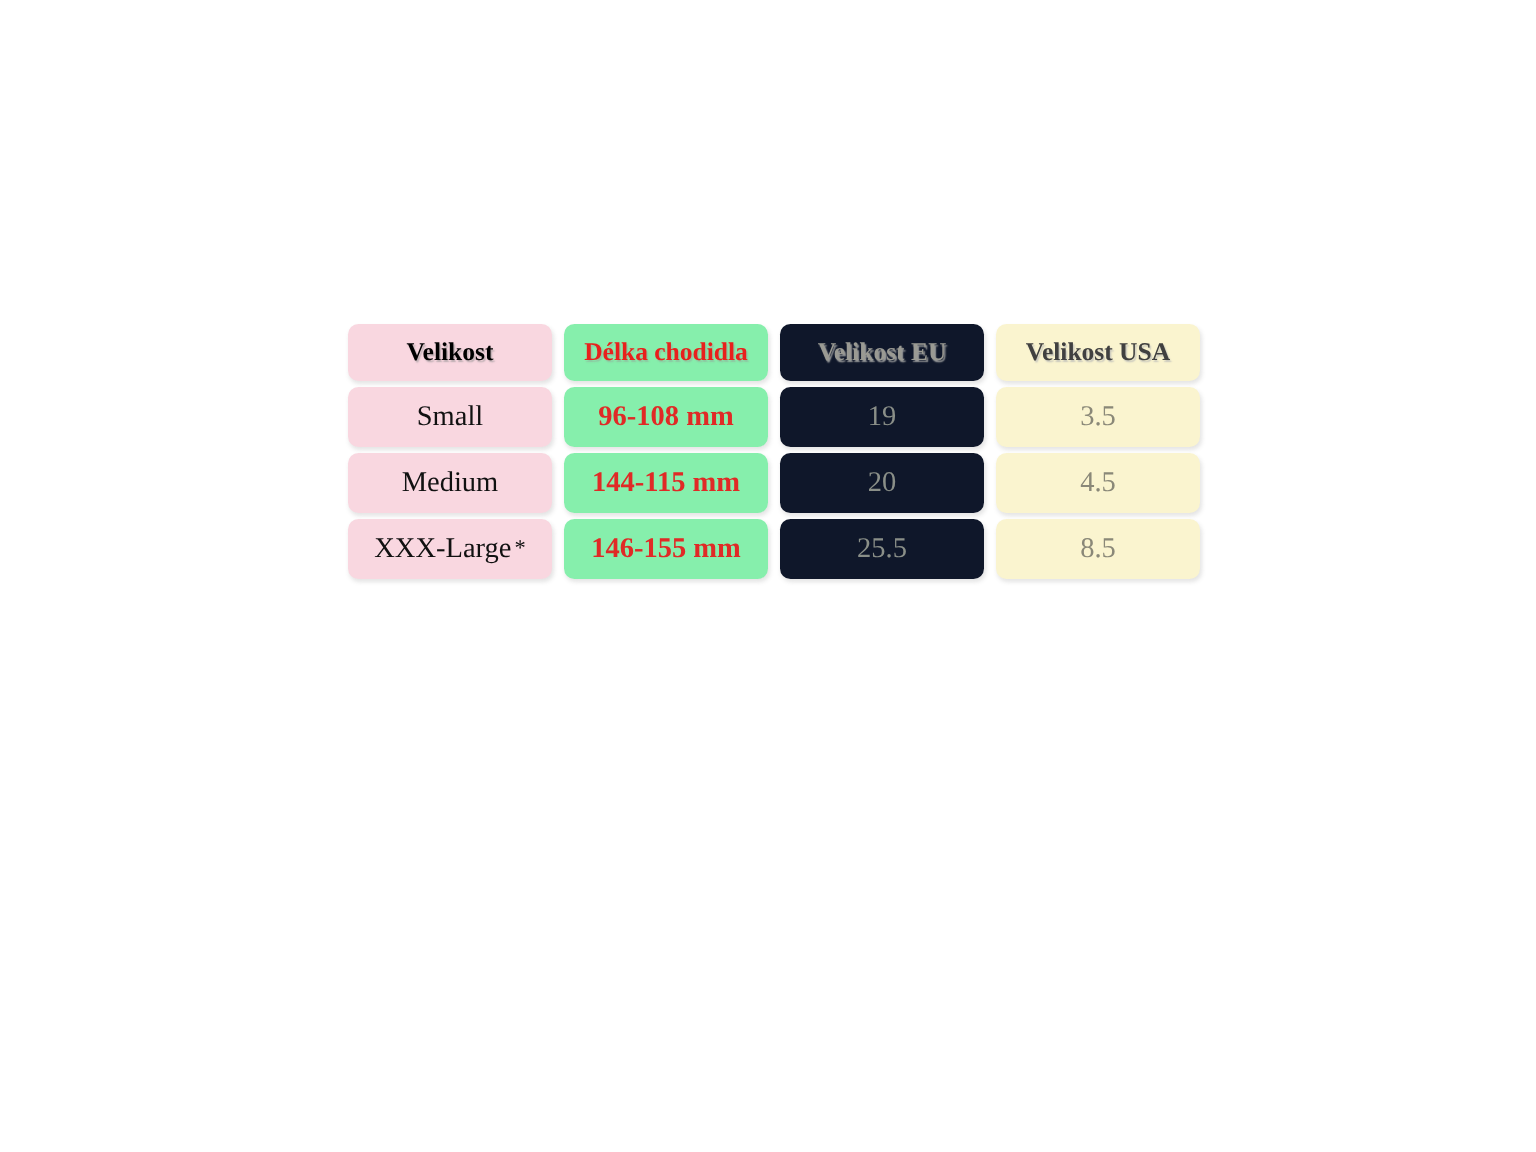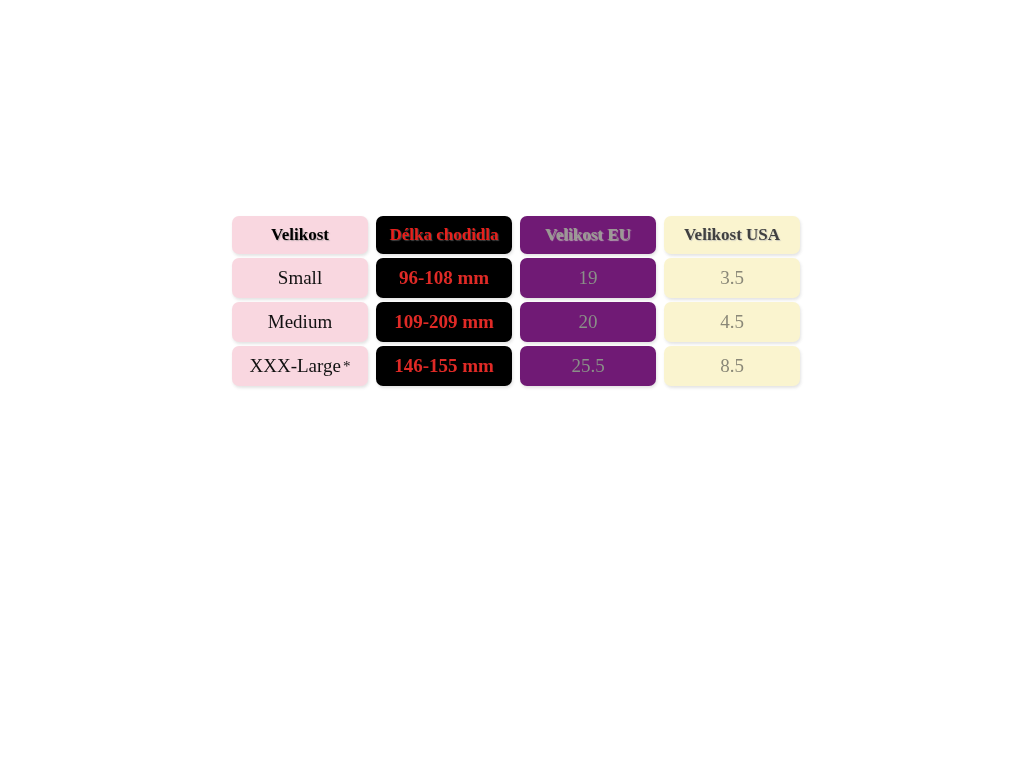--- a/index.html
+++ b/index.html
@@ -60,27 +60,27 @@
     height: 38px;
   }
 
   
   .cell.size {
     background: #f9d7e0;
     color: #111111;
     font-size: 19px;
   }
   .cell.len {
-    background: #000000;
+    background: #86efac;
     color: #e02a26;
     font-size: 19px;
     font-weight: bold;
   }
   .cell.eu {
-    background: #701a75;
+    background: #0f172a;
     color: #8a8f88;
     font-size: 19px;
   }
   .cell.usa {
     background: #faf4cf;
     color: #8a8878;
     font-size: 19px;
   }
 
   
@@ -169,21 +169,21 @@
           </td>
         </tr>
         <tr>
           <td>
             <div class="cell size">
               <span class="label-text">Medium</span>
             </div>
           </td>
           <td>
             <div class="cell len">
-              <span class="label-text">109-209 mm</span>
+              <span class="label-text">144-115 mm</span>
             </div>
           </td>
           <td>
             <div class="cell eu">
               <span class="label-text">20</span>
             </div>
           </td>
           <td>
             <div class="cell usa">
               <span class="label-text">4.5</span>

